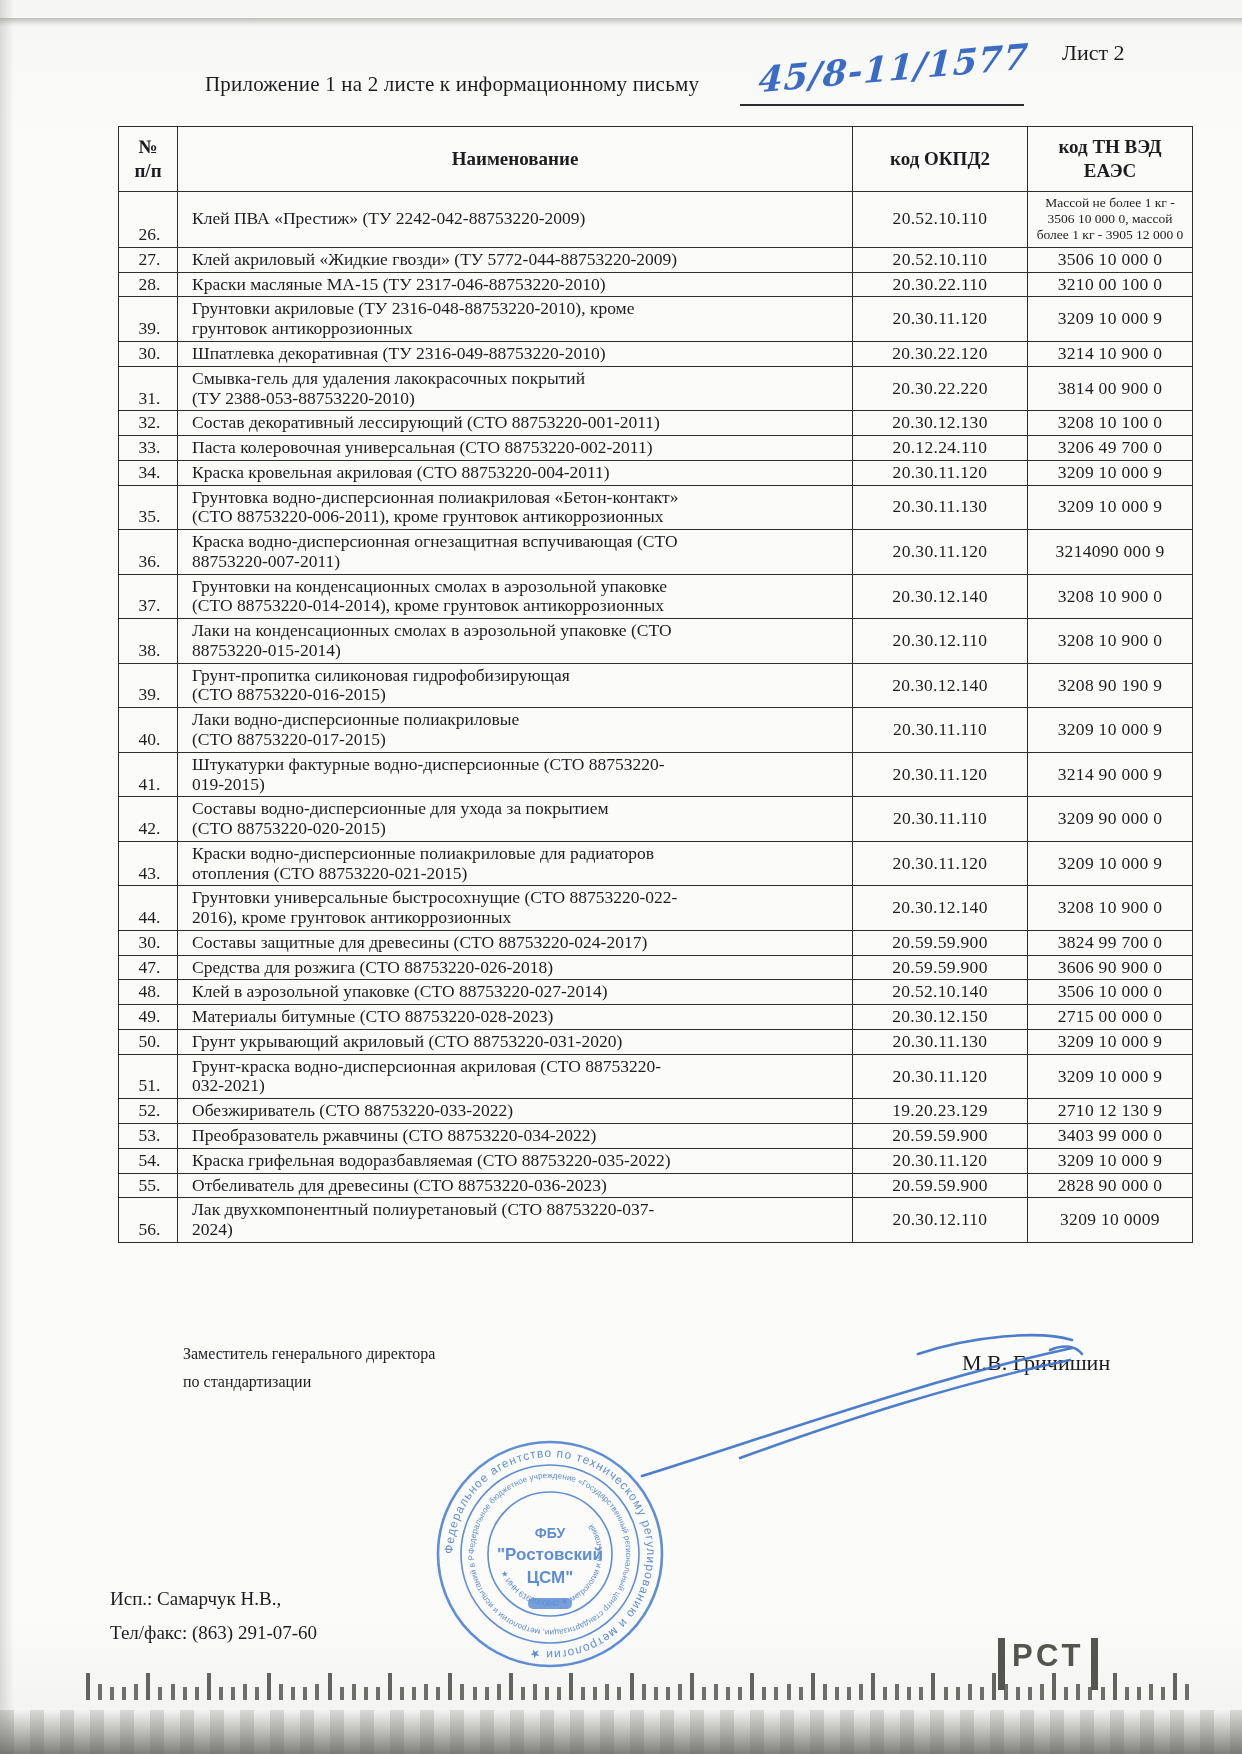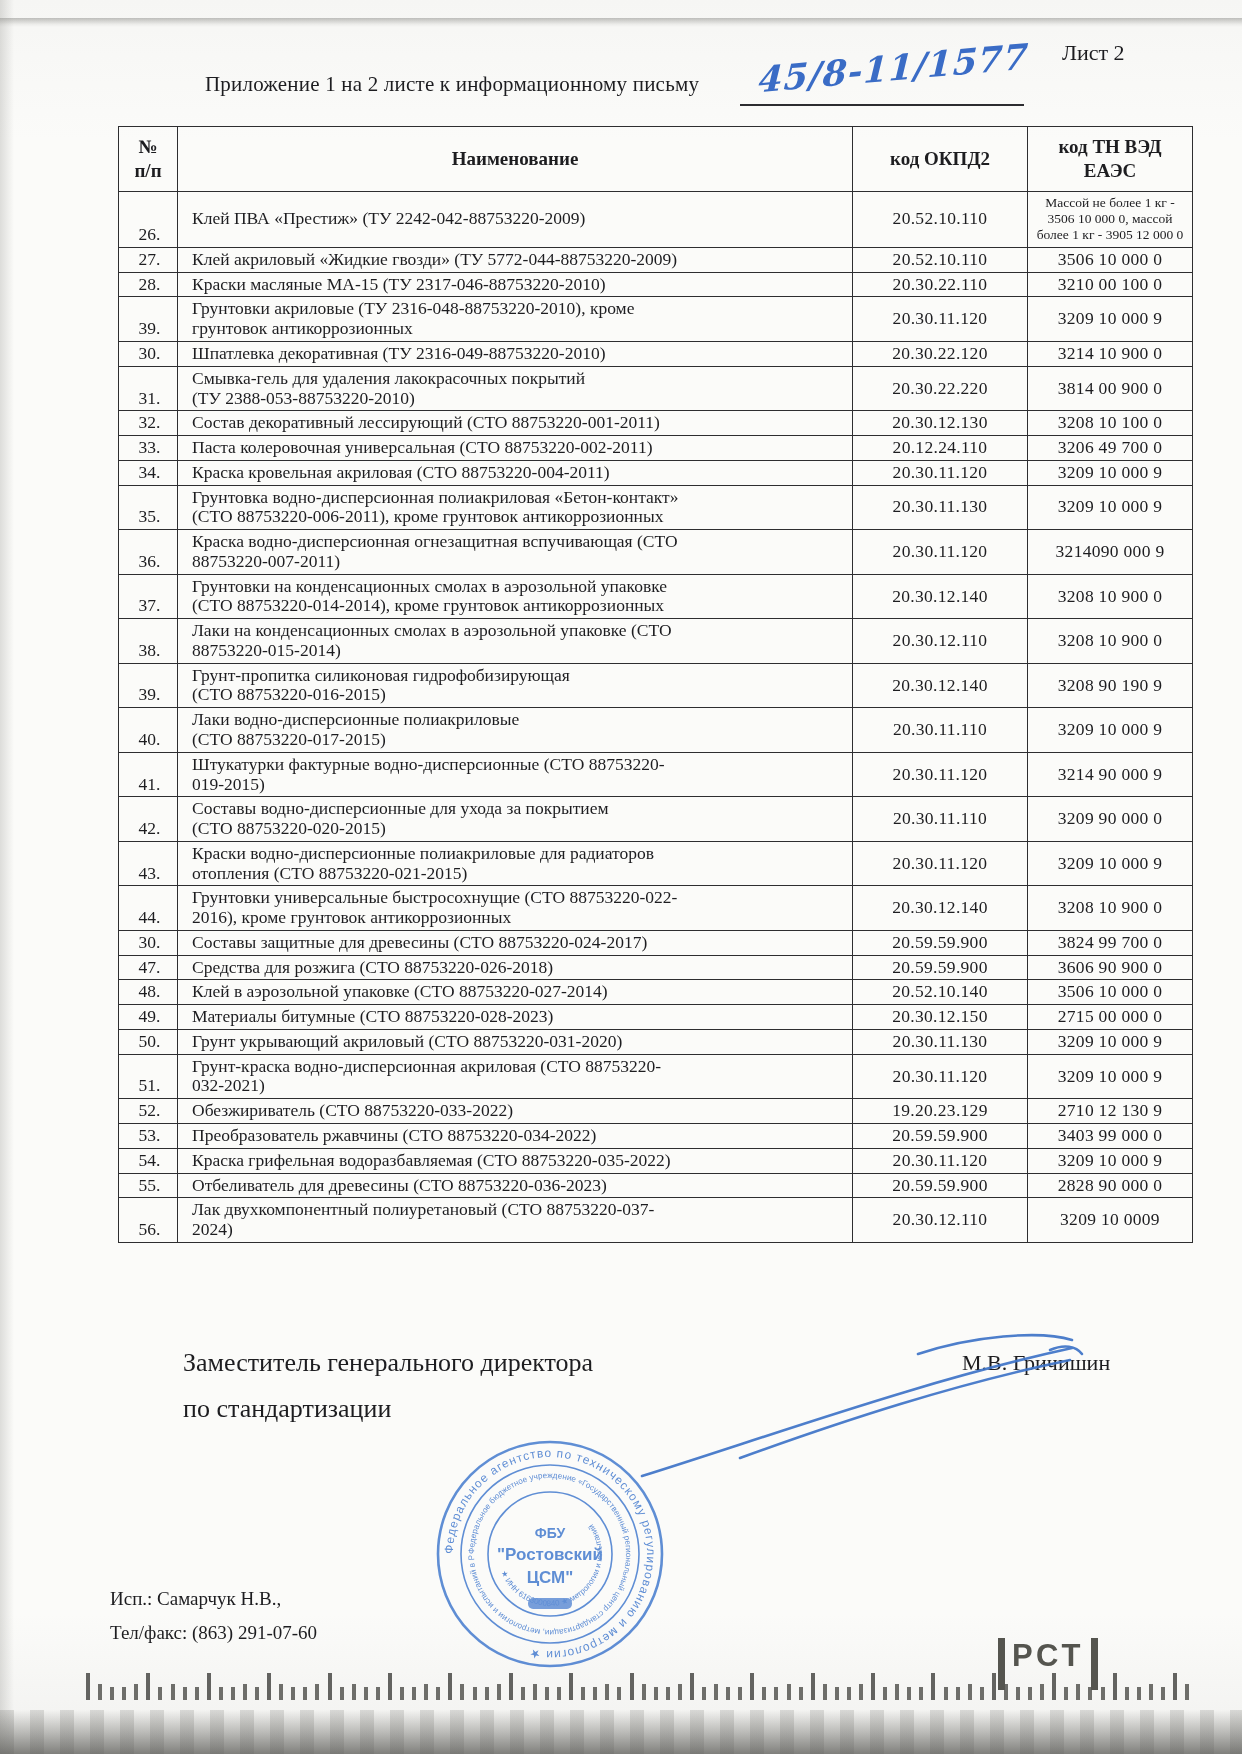--- a/index.html
+++ b/index.html
@@ -46,21 +46,21 @@
   .col-num{width:59px;}
   .col-name{width:675px;}
   .col-okpd{width:175px;}
   .col-tnved{width:165px;}
   td.cell-num{vertical-align:bottom;text-align:center;padding-left:9px;font-size:17.5px;margin-left:34px;}
   td.cell-name{vertical-align:middle;text-align:left;padding-left:14px;white-space:pre-line;}
   td.cell-okpd{vertical-align:middle;text-align:center;letter-spacing:.3px;}
   td.cell-tnved{vertical-align:middle;text-align:center;letter-spacing:.3px;}
   td.cell-tnved.tnved-small{font-size:13.5px;line-height:1.22;text-align:center;padding:3px 5px;letter-spacing:0;}
   
-  .position-block{position:absolute;left:183px;top:1340px;font-size:26px;line-height:1.75;}
+  .position-block{position:absolute;left:183px;top:1340px;font-size:16px;line-height:1.75;}
   .signer-name{position:absolute;left:962px;top:1350px;font-size:22px;}
   .executor-block{position:absolute;left:110px;top:1582px;font-size:19px;line-height:1.8;}
   
   .stamp{position:absolute;left:432px;top:1436px;width:236px;height:236px;opacity:.88;}
   
   .signature{position:absolute;left:620px;top:1318px;width:470px;height:180px;}
   
   .barcode-strip{
     position:absolute;left:86px;top:1656px;width:1104px;height:44px;
     display:flex;align-items:flex-end;justify-content:space-between;

